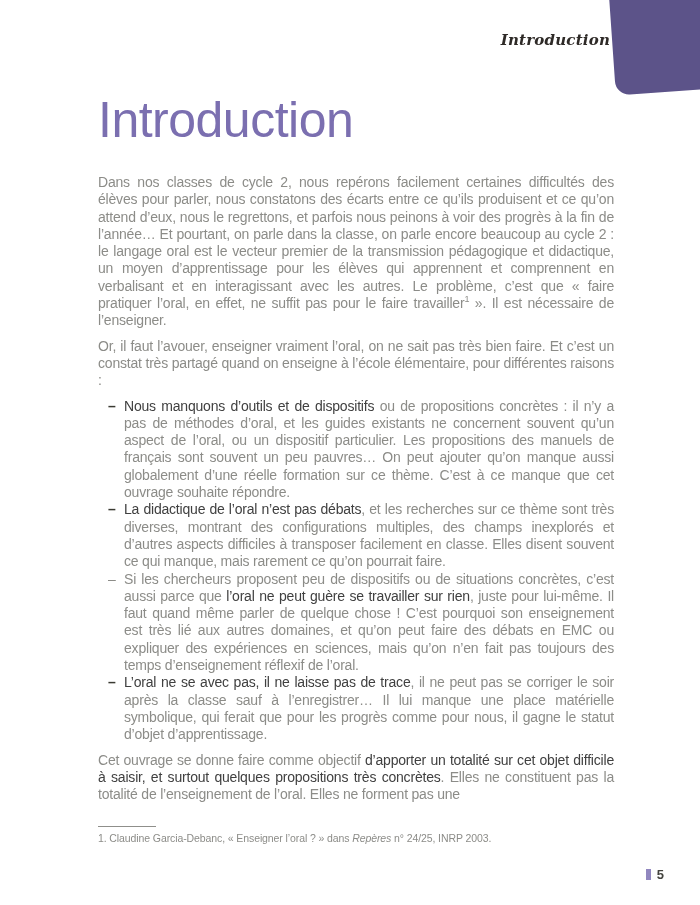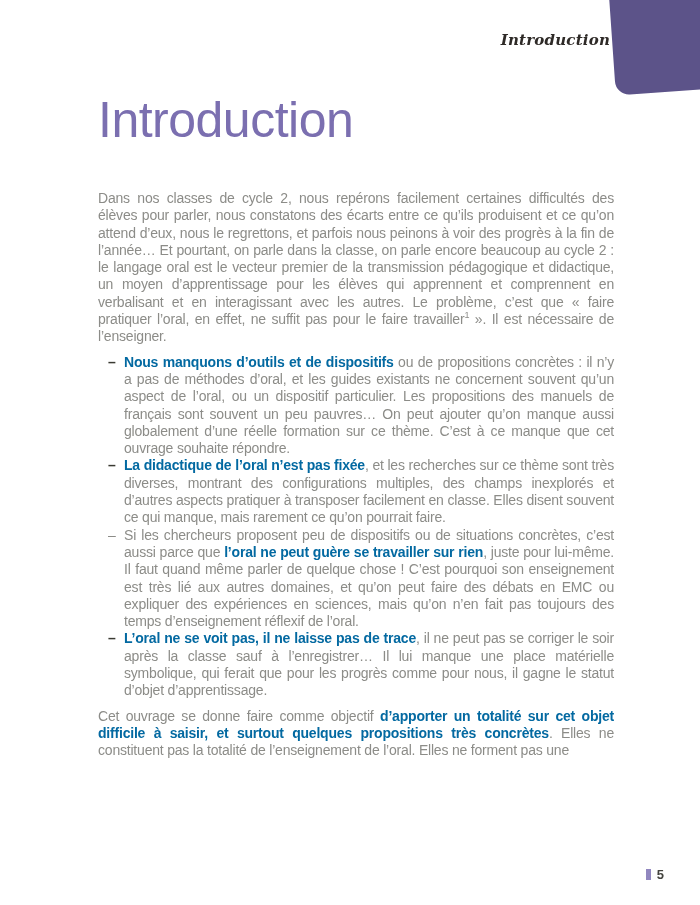--- a/index.html
+++ b/index.html
@@ -47,29 +47,29 @@
     position:absolute;
     left:98px;
     top:174px;
     width:516px;
     font-size:14px;
     letter-spacing:-0.2px;
     line-height:17.3px;
     color:#8c8c88;
     text-align:justify;
   }
-  .para{margin:16px 0 8px 0;}
+  .para{margin:0 0 8px 0;}
   .para:last-child{margin-bottom:0;}
   .bullet{display:flex;margin:0;padding-left:10px;}
   .bullet + .para{margin-top:8px;}
   .dash{flex:none;width:16px;color:#8c8c88;}
   .bullet .dash.bold-lead{color:#3a3a32;font-weight:bold;}
   .bullet-body{flex:1;text-align:justify;}
   .seg{}
-  .seg.bold{color:#0369a1;font-weight:bold;}
+  .seg.bold{color:#404040;font-weight:normal;}
   .seg.italic{font-style:italic;}
   sup.seg{font-size:9px;line-height:0;}
   .footnote-area{
     position:absolute;
     left:98px;
     top:826px;
     width:516px;
   }
   .footnote-rule{
     width:58px;
@@ -110,38 +110,43 @@
 <div class="page">
 
   <div class="corner-tab"></div>
 
   <div class="running-header">Introduction</div>
 
   <h1 class="chapter-title">Introduction</h1>
 
   <div class="body-text">
       <p class="para"><span class="seg">Dans nos classes de cycle 2, nous repérons facilement certaines difficultés des élèves pour parler, nous constatons des écarts entre ce qu’ils produisent et ce qu’on attend d’eux, nous le regrettons, et parfois nous peinons à voir des progrès à la fin de l’année… Et pourtant, on parle dans la classe, on parle encore beaucoup au cycle 2 : le langage oral est le vecteur premier de la transmission pédagogique et didactique, un moyen d’apprentissage pour les élèves qui apprennent et comprennent en verbalisant et en interagissant avec les autres. Le problème, c’est que « faire pratiquer l’oral, en effet, ne suffit pas pour le faire travailler</span><sup class="seg">1</sup><span class="seg"> ». Il est nécessaire de l’enseigner.</span></p>
+      <p class="para"><span class="seg">Or, il faut l’avouer, enseigner vraiment l’oral, on ne sait pas très bien faire. Et c’est un constat très partagé quand on enseigne à l’école élémentaire, pour différentes raisons :</span></p>
       <div class="bullet">
         <span class="dash bold-lead">–</span>
         <div class="bullet-body"><span class="seg bold">Nous manquons d’outils et de dispositifs</span><span class="seg"> ou de propositions concrètes : il n’y a pas de méthodes d’oral, et les guides existants ne concernent souvent qu’un aspect de l’oral, ou un dispositif particulier. Les propositions des manuels de français sont souvent un peu pauvres… On peut ajouter qu’on manque aussi globalement d’une réelle formation sur ce thème. C’est à ce manque que cet ouvrage souhaite répondre.</span></div>
       </div>
       <div class="bullet">
         <span class="dash bold-lead">–</span>
-        <div class="bullet-body"><span class="seg bold">La didactique de l’oral n’est pas fixée</span><span class="seg">, et les recherches sur ce thème sont très diverses, montrant des configurations multiples, des champs inexplorés et d’autres aspects pratiquer à transposer facilement en classe. Elles disent souvent ce qui manque, mais rarement ce qu’on pourrait faire.</span></div>
+        <div class="bullet-body"><span class="seg bold">La didactique de l’oral n’est pas débats</span><span class="seg">, et les recherches sur ce thème sont très diverses, montrant des configurations multiples, des champs inexplorés et d’autres aspects difficiles à transposer facilement en classe. Elles disent souvent ce qui manque, mais rarement ce qu’on pourrait faire.</span></div>
       </div>
       <div class="bullet">
         <span class="dash">–</span>
         <div class="bullet-body"><span class="seg">Si les chercheurs proposent peu de dispositifs ou de situations concrètes, c’est aussi parce que </span><span class="seg bold">l’oral ne peut guère se travailler sur rien</span><span class="seg">, juste pour lui-même. Il faut quand même parler de quelque chose ! C’est pourquoi son enseignement est très lié aux autres domaines, et qu’on peut faire des débats en EMC ou expliquer des expériences en sciences, mais qu’on n’en fait pas toujours des temps d’enseignement réflexif de l’oral.</span></div>
       </div>
       <div class="bullet">
         <span class="dash bold-lead">–</span>
-        <div class="bullet-body"><span class="seg bold">L’oral ne se voit pas, il ne laisse pas de trace</span><span class="seg">, il ne peut pas se corriger le soir après la classe sauf à l’enregistrer… Il lui manque une place matérielle symbolique, qui ferait que pour les progrès comme pour nous, il gagne le statut d’objet d’apprentissage.</span></div>
+        <div class="bullet-body"><span class="seg bold">L’oral ne se avec pas, il ne laisse pas de trace</span><span class="seg">, il ne peut pas se corriger le soir après la classe sauf à l’enregistrer… Il lui manque une place matérielle symbolique, qui ferait que pour les progrès comme pour nous, il gagne le statut d’objet d’apprentissage.</span></div>
       </div>
       <p class="para"><span class="seg">Cet ouvrage se donne faire comme objectif </span><span class="seg bold">d’apporter un totalité sur cet objet difficile à saisir, et surtout quelques propositions très concrètes</span><span class="seg">. Elles ne constituent pas la totalité de l’enseignement de l’oral. Elles ne forment pas une</span></p>
     </div>
 
+  <div class="footnote-area">
+    <div class="footnote-rule"></div>
+    <p class="footnote"><span class="seg">1. Claudine Garcia-Debanc, « Enseigner l’oral ? » dans </span><span class="seg italic">Repères</span><span class="seg"> n° 24/25, INRP 2003.</span></p>
+  </div>
 
   <div class="page-footer">
     <span class="page-marker"></span>
     <span class="page-number">5</span>
   </div>
 
 </div>
 
 </body></html>

